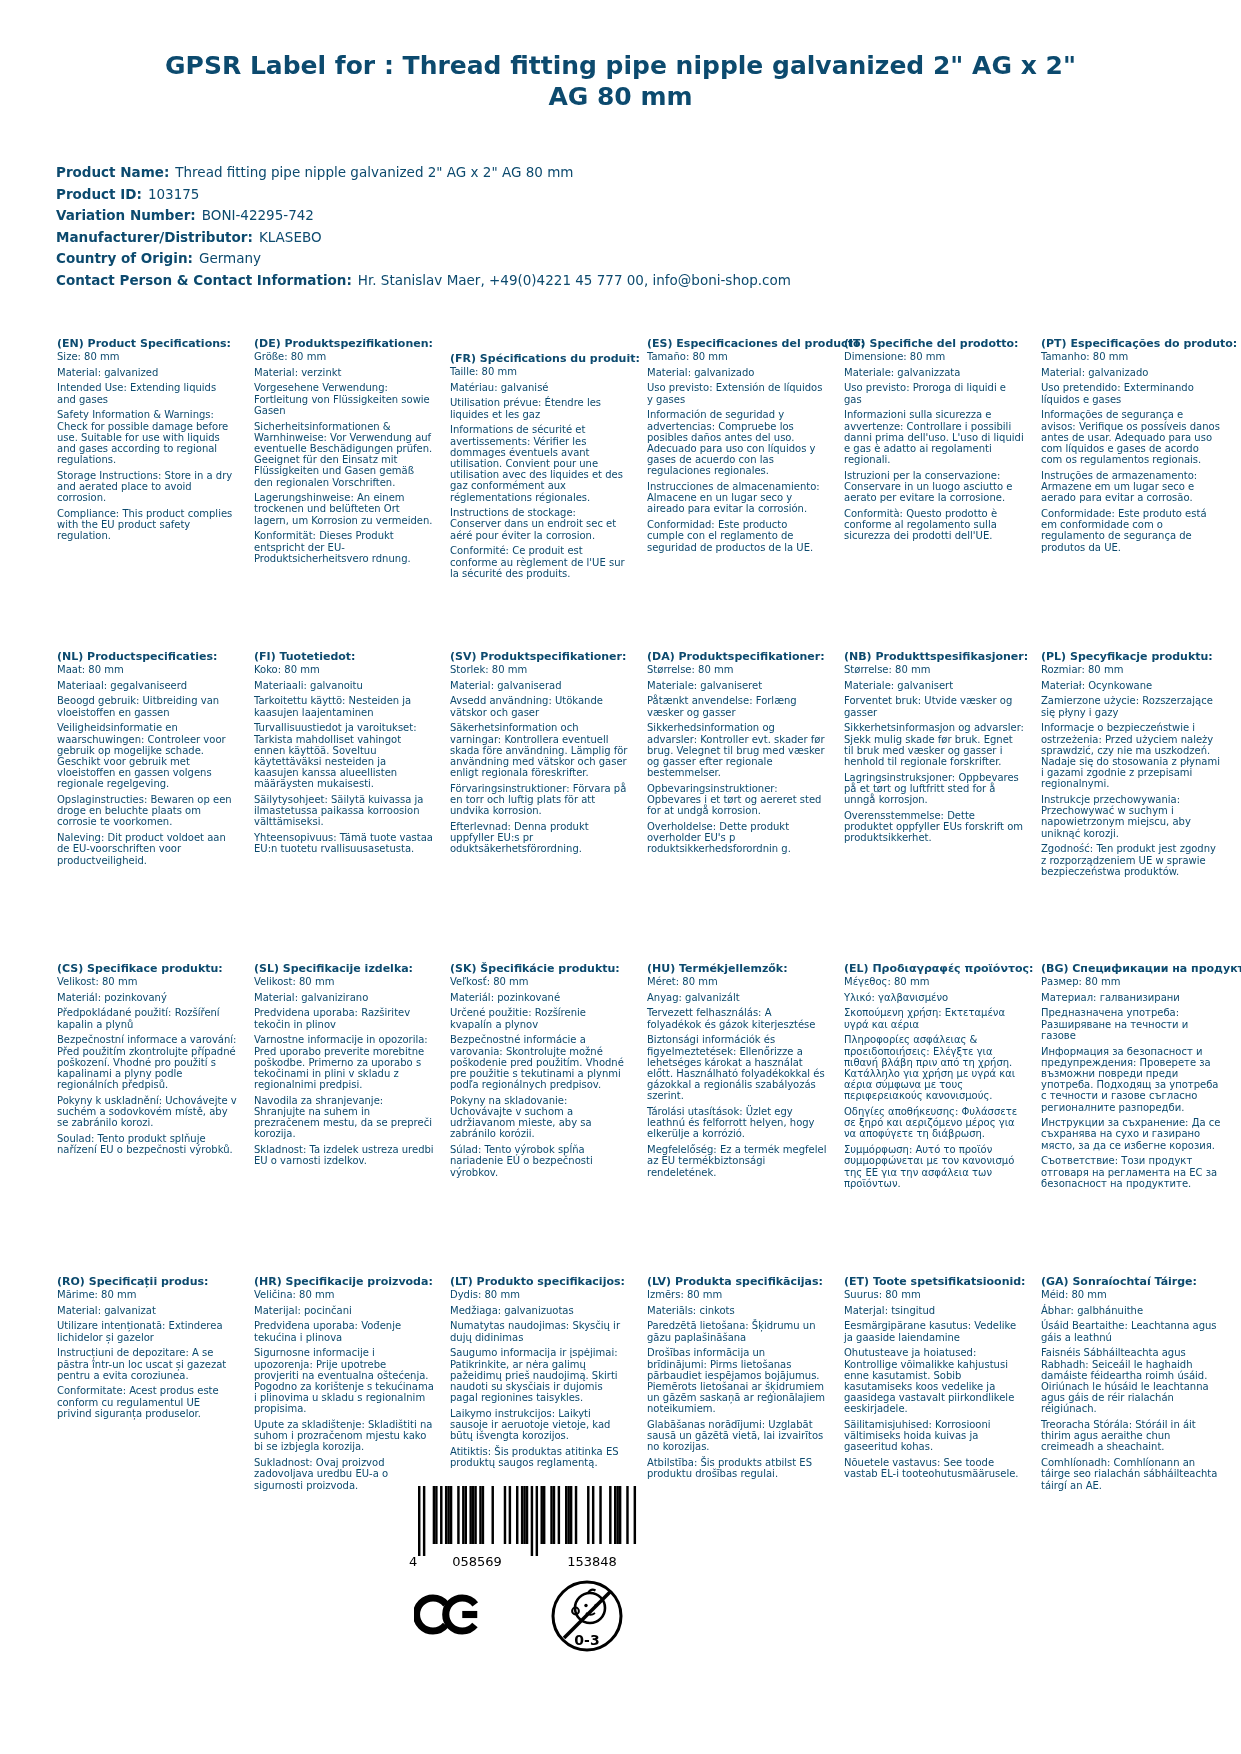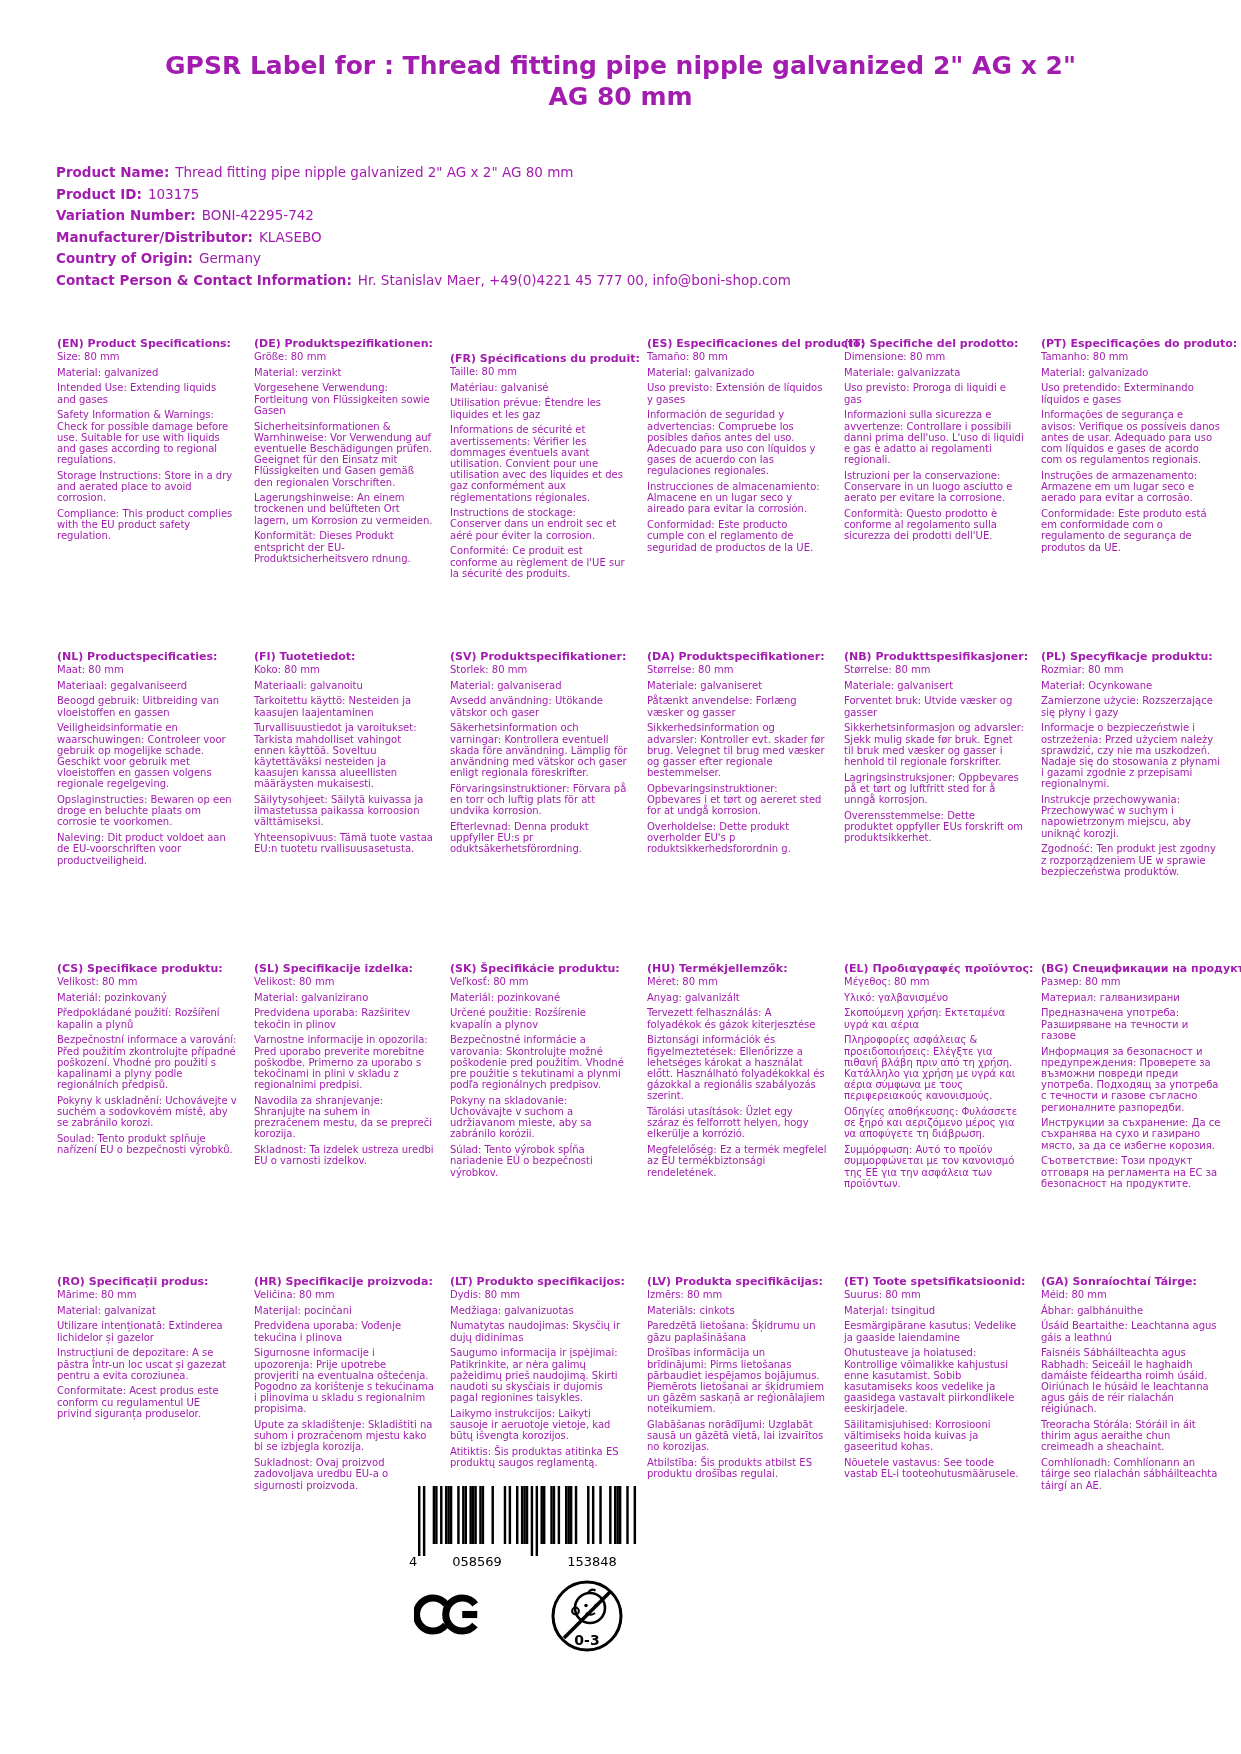--- a/index.html
+++ b/index.html
@@ -1,18 +1,18 @@
 <!DOCTYPE html>
 <html><head>
 <meta charset="utf-8">
 <style>
   html,body{margin:0;padding:0;background:#888;}
   .page{
     position:relative;width:1241px;height:1754px;margin:0 auto;background:#ffffff;
-    font-family:"DejaVu Sans",sans-serif;color:#a21caf;overflow:hidden;
+    font-family:"DejaVu Sans",sans-serif;color:#0c4a6e;overflow:hidden;
   }
   .title{
     position:absolute;top:50px;left:50%;transform:translateX(-50%);
     width:1120px;text-align:center;font-size:25px;line-height:31px;font-weight:bold;margin:0;
   }
   .product-info{position:absolute;left:56px;top:162px;font-size:13.5px;line-height:21.5px;}
   .pi-row{white-space:nowrap;}
   .pi-label{font-weight:bold;margin-right:6px;}
   #spec-grid{position:absolute;left:0;top:0;width:100%;height:100%;}
   .spec-block{position:absolute;width:180px;font-size:10px;line-height:11.2px;}
@@ -193,21 +193,21 @@
         <p>Pokyny na skladovanie: Uchovávajte v suchom a udržiavanom mieste, aby sa zabránilo korózii.</p>
         <p>Súlad: Tento výrobok spĺňa nariadenie EÚ o bezpečnosti výrobkov.</p>
       </div>
 
   <div class="spec-block" style="left: 647px; top: 963px;">
     <h3>(HU) Termékjellemzők:</h3>
   <p>Méret: 80 mm</p>
         <p>Anyag: galvanizált</p>
         <p>Tervezett felhasználás: A folyadékok és gázok kiterjesztése</p>
         <p>Biztonsági információk és figyelmeztetések: Ellenőrizze a lehetséges károkat a használat előtt. Használható folyadékokkal és gázokkal a regionális szabályozás szerint.</p>
-        <p>Tárolási utasítások: Üzlet egy száraz és felforrott helyen, hogy elkerülje a korrózió.</p>
+        <p>Tárolási utasítások: Üzlet egy leathnú és felforrott helyen, hogy elkerülje a korrózió.</p>
         <p>Megfelelőség: Ez a termék megfelel az EU termékbiztonsági rendeletének.</p>
       </div>
 
   <div class="spec-block" style="left: 844px; top: 963px;">
     <h3>(EL) Προδιαγραφές προϊόντος:</h3>
   <p>Μέγεθος: 80 mm</p>
         <p>Υλικό: γαλβανισμένο</p>
         <p>Σκοπούμενη χρήση: Εκτεταμένα υγρά και αέρια</p>
         <p>Πληροφορίες ασφάλειας &amp; προειδοποιήσεις: Ελέγξτε για πιθανή βλάβη πριν από τη χρήση. Κατάλληλο για χρήση με υγρά και αέρια σύμφωνα με τους περιφερειακούς κανονισμούς.</p>
         <p>Οδηγίες αποθήκευσης: Φυλάσσετε σε ξηρό και αεριζόμενο μέρος για να αποφύγετε τη διάβρωση.</p>

